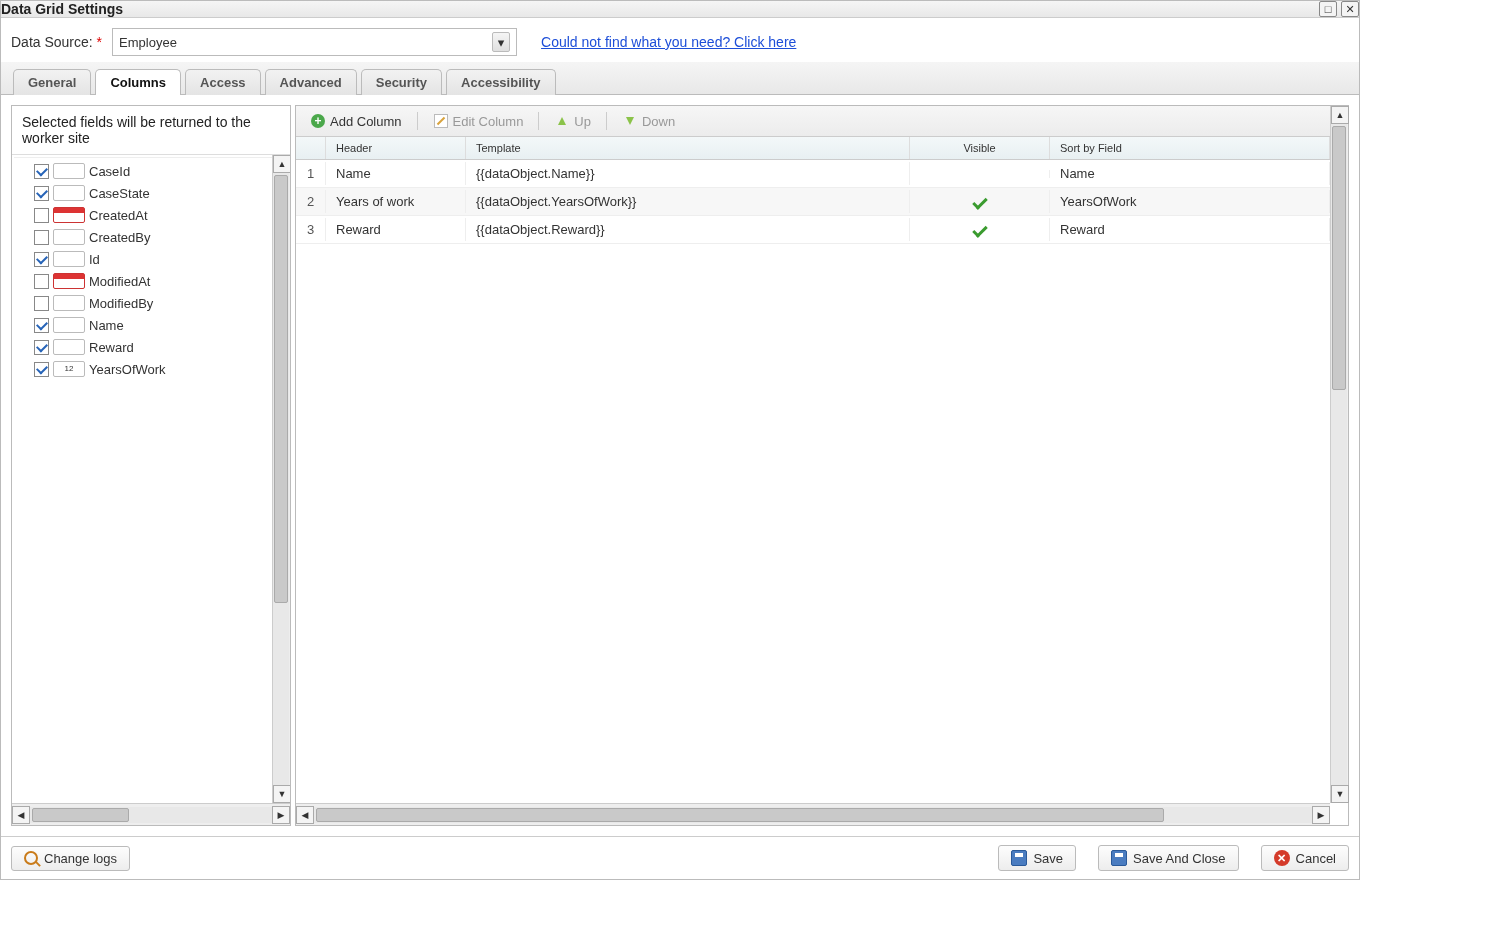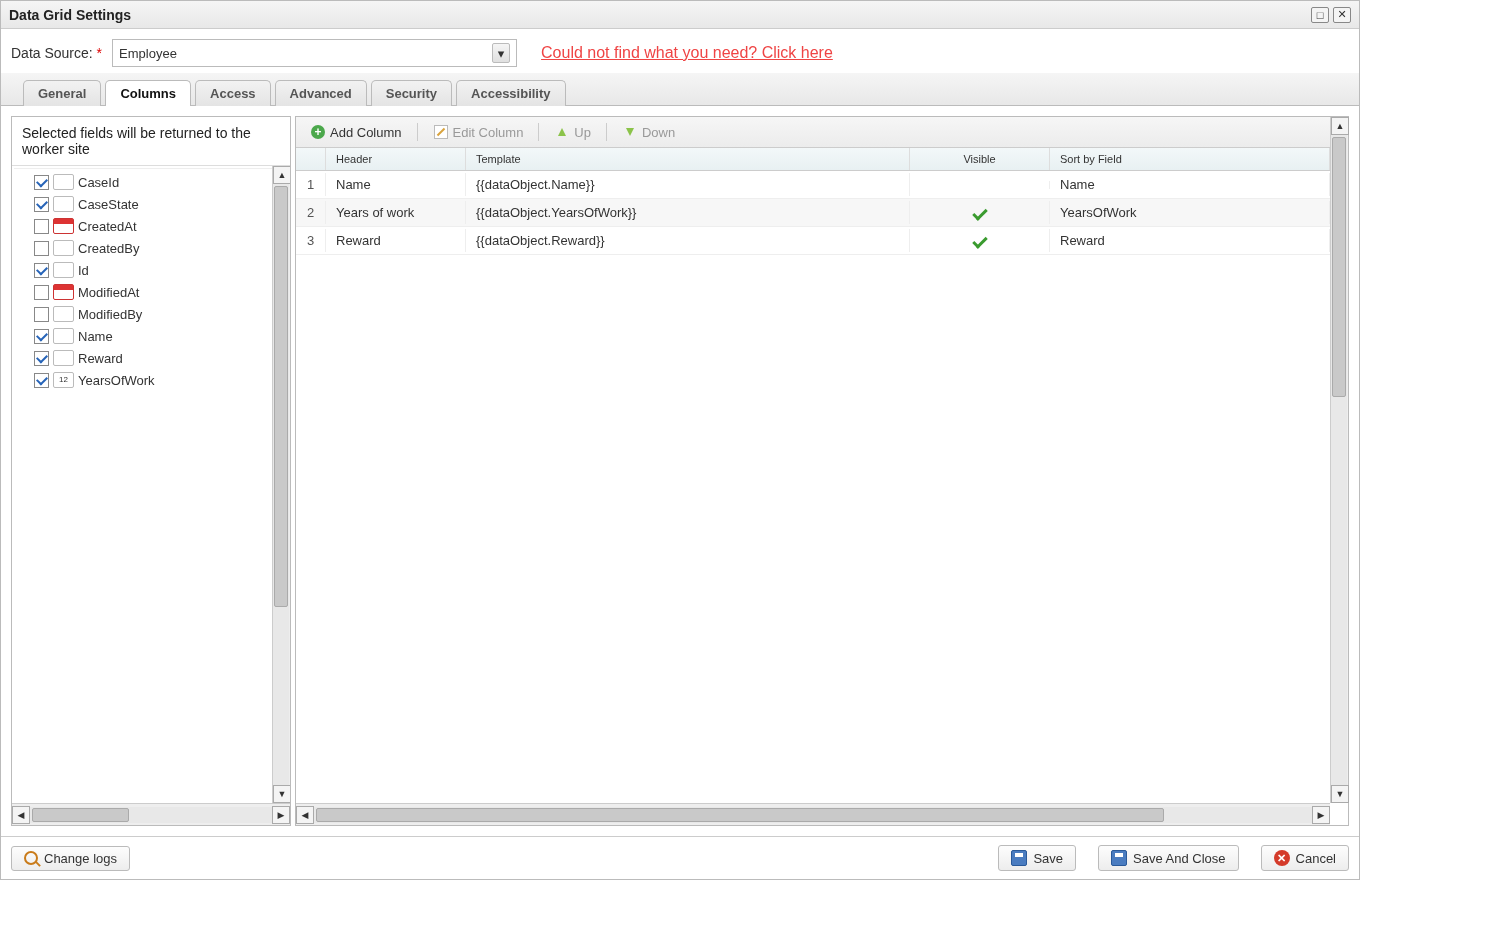--- a/index.html
+++ b/index.html
@@ -1,39 +1,39 @@
 <!DOCTYPE html>
 <html><head>
 <meta charset="utf-8">
 <style>
 * { box-sizing: border-box; margin: 0; padding: 0; }
 body { font-family: Tahoma, Arial, sans-serif; font-size: 13px; color: #333; background: #fff; }
 .window { width: 1360px; height: 880px; border: 1px solid #bbb; background: #fff; display: flex; flex-direction: column; position: relative; }
-.titlebar { background: linear-gradient(#f5f5f5,#e8e8e8); border-bottom: 1px solid #ccc; padding: 4px 8px; display: flex; align-items: center; justify-content: space-between; height: 28px; }
+.titlebar { background: linear-gradient(#f5f5f5,#e8e8e8); border-bottom: 1px solid #ccc; padding: 4px 0; display: flex; align-items: center; justify-content: space-between; height: 17px; }
 .titlebar-title { font-weight: bold; font-size: 14px; color: #222; }
 .titlebar-ctrls { display: flex; gap: 4px; }
 .wctrl { width: 18px; height: 16px; border: 1px solid #888; background: #f4f4f4; display: flex; align-items: center; justify-content: center; cursor: pointer; border-radius: 2px; font-size: 11px; }
 .top-row { padding: 10px 10px 6px 10px; display: flex; align-items: center; gap: 10px; }
 .label { font-size: 14px; }
 .req { color: #d00; }
 .select { border: 1px solid #bbb; height: 28px; width: 405px; display: flex; align-items: center; justify-content: space-between; padding: 0 6px; background: #fff; }
 .select-arrow { width: 18px; height: 20px; background: linear-gradient(#f5f5f5,#e0e0e0); border: 1px solid #bbb; display: flex; align-items: center; justify-content: center; border-radius: 2px; }
-.link { color: #ef4444; text-decoration: underline; margin-left: 14px; font-size: 16px; }
-.tabs { display: flex; gap: 4px; padding: 0 22px; border-bottom: 1px solid #bbb; background: linear-gradient(#f5f5f5,#e8e8e8); padding-top: 6px; }
+.link { color: #1d4ed8; text-decoration: underline; margin-left: 14px; font-size: 14px; }
+.tabs { display: flex; gap: 4px; padding: 0 12px; border-bottom: 1px solid #bbb; background: linear-gradient(#f5f5f5,#e8e8e8); padding-top: 6px; }
 .tab { border: 1px solid #bbb; border-bottom: none; background: linear-gradient(#f2f2f2,#e4e4e4); padding: 5px 14px; border-radius: 5px 5px 0 0; color: #555; font-weight: bold; cursor: pointer; position: relative; top: 1px; }
 .tab.active { background: #fff; color: #111; z-index: 2; }
 .body { flex: 1; display: flex; padding: 10px 10px 10px 10px; gap: 4px; overflow: hidden; }
 .left-panel { width: 280px; border: 1px solid #bbb; display: flex; flex-direction: column; background: #fff; }
 .left-header { padding: 8px 10px; font-size: 14px; color: #222; border-bottom: 1px solid #ddd; }
 .tree-wrap { flex: 1; position: relative; overflow: hidden; }
 .tree { border-top: 1px solid #eee; margin: 2px 0 0 2px; padding: 2px 0; height: 100%; overflow-y: auto; }
 .tree-item { display: flex; align-items: center; gap: 4px; padding: 3px 4px 3px 20px; font-size: 13px; }
 .cb { width: 15px; height: 15px; border: 1px solid #888; background: #fff; display: flex; align-items: center; justify-content: center; position: relative; }
 .cb.checked::after { content: ""; position: absolute; left: 2px; top: 2px; width: 8px; height: 5px; border-left: 2px solid #2764b8; border-bottom: 2px solid #2764b8; transform: rotate(-45deg); }
-.ficon { width: 21px; height: 16px; display: flex; align-items: center; justify-content: center; }
+.ficon { width: 32px; height: 16px; display: flex; align-items: center; justify-content: center; }
 .ficon.txt { border: 1px solid #bbb; background: #fff; border-radius: 2px; }
 .ficon.date { background: #fff; border: 1px solid #c33; border-radius: 2px; position: relative; }
 .ficon.date::before { content: ""; position: absolute; top: 0; left: 0; right: 0; height: 5px; background: #d33; }
 .ficon.num { border: 1px solid #bbb; background: #fff; font-size: 8px; text-align: center; line-height: 14px; border-radius: 2px; }
 .left-hscroll { height: 22px; background: #eee; border-top: 1px solid #ccc; display: flex; align-items: center; }
 .sb-arrow { width: 18px; height: 18px; border: 1px solid #aaa; background: #f4f4f4; display: flex; align-items: center; justify-content: center; font-size: 9px; }
 .sb-track { flex: 1; height: 16px; background: #e8e8e8; position: relative; }
 .sb-thumb { position: absolute; left: 2px; top: 1px; width: 40%; height: 14px; background: #c9c9c9; border: 1px solid #aaa; border-radius: 2px; }
 .right-panel { flex: 1; border: 1px solid #bbb; display: flex; flex-direction: column; background: #fff; position: relative; }
 .toolbar { display: flex; align-items: center; gap: 6px; padding: 4px 8px; background: linear-gradient(#f6f6f6,#ececec); border-bottom: 1px solid #ccc; }

